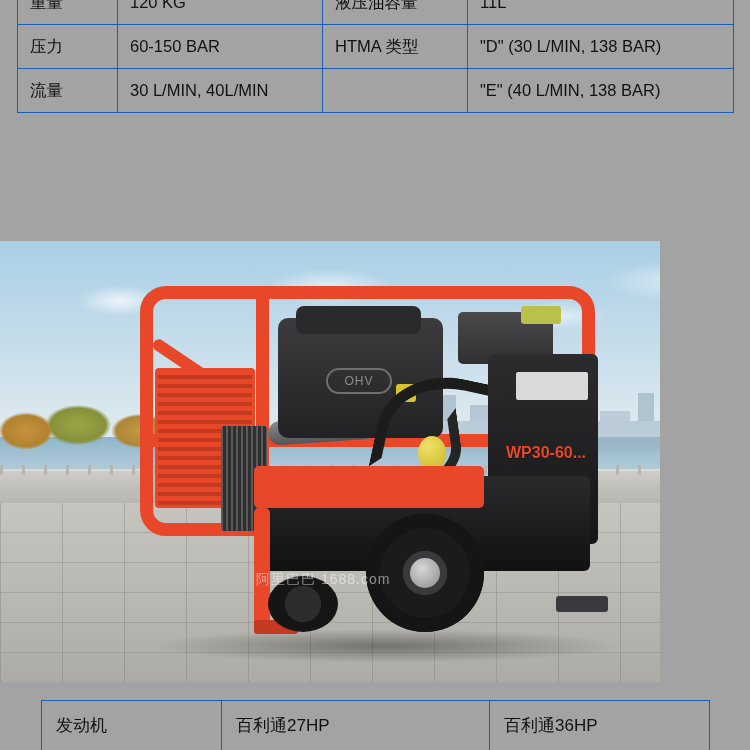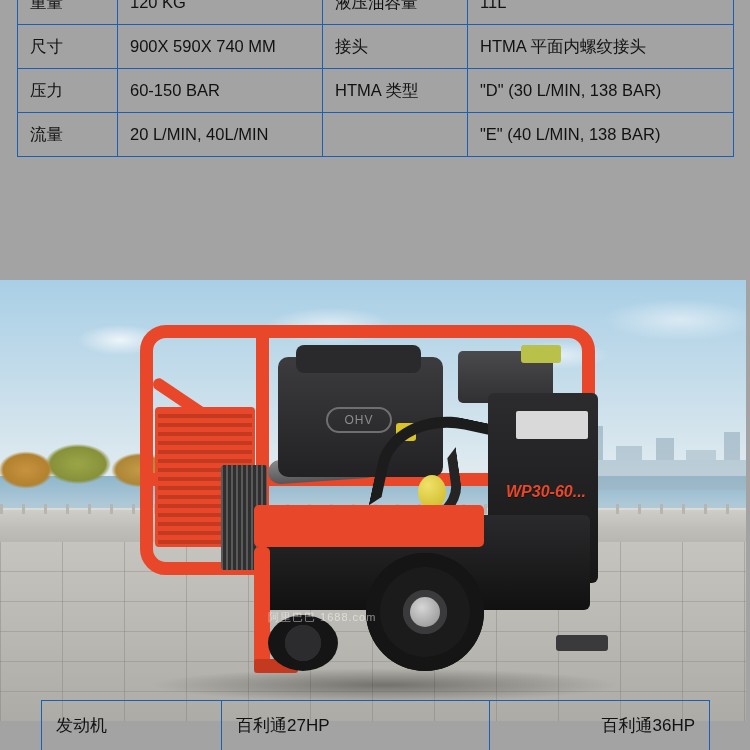--- a/index.html
+++ b/index.html
@@ -39,24 +39,23 @@
   }
   td.c1 { width: 100px; }
   td.c2 { width: 205px; }
   td.c3 { width: 145px; }
   td.c4 { width: 266px; }
 
   
   .photo {
     position: absolute;
     left: 0; top: 241px;
-    width: 746px; height: 441px;
+    width: 660px; height: 441px;
     overflow: hidden;
     background: linear-gradient(#bcd9ea 0%, #cfe4ef 38%, #dfe9ee 52%, #d6d6d4 53%, #c9c9c7 100%);
-    margin-top: 39px;
   }
   
   .sky {
     position: absolute; left: 0; top: 0; width: 750px; height: 215px;
     background: linear-gradient(#a9cfe6 0%, #c4dcea 45%, #dde9ef 85%, #e6eef2 100%);
   }
   .clouds {
     position: absolute; left: 0; top: 20px; width: 750px; height: 120px;
     background:
       radial-gradient(60px 22px at 120px 40px, rgba(255,255,255,.75), rgba(255,255,255,0) 70%),
@@ -103,22 +102,22 @@
     background:
       repeating-linear-gradient(90deg, rgba(120,118,112,.35) 0 1px, rgba(0,0,0,0) 1px 62px),
       repeating-linear-gradient(0deg, rgba(120,118,112,.3) 0 1px, rgba(0,0,0,0) 1px 30px),
       linear-gradient(#c6c4be 0%, #b9b7b1 55%, #adaba5 100%);
   }
   .shadow {
     position: absolute; left: 150px; top: 388px; width: 470px; height: 34px;
     background: radial-gradient(ellipse at center, rgba(40,38,35,.45), rgba(40,38,35,0) 70%);
   }
   .watermark {
-    position: absolute; left: 268px; top: 330px;
-    font-size: 11px; color: rgba(255,255,255,.5);
+    position: absolute; left: 256px; top: 330px;
+    font-size: 14px; color: rgba(255,255,255,.5);
     letter-spacing: 1px;
   }
 
   
   .machine { position: absolute; left: 128px; top: 35px; width: 500px; height: 390px; }
   .frame-outer {
     position: absolute; left: 12px; top: 10px; width: 455px; height: 250px;
     border: 13px solid #e8472a;
     border-radius: 26px;
     background: rgba(0,0,0,0);
@@ -176,21 +175,21 @@
     position: absolute; left: 360px; top: 78px; width: 110px; height: 190px;
     background: linear-gradient(#2c2c2e, #161617);
     border-radius: 6px;
   }
   .tank-plate {
     position: absolute; left: 388px; top: 96px; width: 72px; height: 28px;
     background: #d9d9d9; border-radius: 2px;
   }
   .tank-label {
     position: absolute; left: 378px; top: 168px;
-    color: #e8472a; font-size: 16px; font-weight: bold; font-style: italic;
+    color: #e8472a; font-size: 16px; font-weight: bold; 
     text-shadow: 0 1px 0 rgba(0,0,0,.5);
   }
   .valve-box {
     position: absolute; left: 330px; top: 36px; width: 95px; height: 52px;
     background: linear-gradient(#4a4a4c, #303032);
     border-radius: 5px;
   }
   .valve-cap {
     position: absolute; left: 393px; top: 30px; width: 40px; height: 18px;
     background: #b9c14a; border-radius: 3px;
@@ -270,51 +269,45 @@
     border: 1px solid #1a5fb4;
     height: 50px;
     padding: 12px 14px;
     font-size: 17px;
     color: #111111;
     vertical-align: middle;
     white-space: nowrap;
   }
   td.b1 { width: 180px; }
   td.b2 { width: 268px; margin-top: 12px; }
-  td.b3 { width: 220px; text-align: right; }
+  td.b3 { width: 220px; }
 </style>
 </head>
 <body>
 
 <div class="page">
 
   <div class="spec-table-wrap">
     <table class="spec">
       <tbody>
         <tr>
           <td class="c1">重量</td>
           <td class="c2">120 KG</td>
           <td class="c3">液压油容量</td>
           <td class="c4">11L</td>
         </tr>
         <tr>
-          <td class="c1">尺寸</td>
-          <td class="c2">900X 590X 740 MM</td>
-          <td class="c3">接头</td>
-          <td class="c4">HTMA 平面内螺纹接头</td>
-        </tr>
-        <tr>
           <td class="c1">压力</td>
           <td class="c2">60-150 BAR</td>
           <td class="c3">HTMA 类型</td>
           <td class="c4">"D" (30 L/MIN, 138 BAR)</td>
         </tr>
         <tr>
           <td class="c1">流量</td>
-          <td class="c2">20 L/MIN, 40L/MIN</td>
+          <td class="c2">30 L/MIN, 40L/MIN</td>
           <td class="c3"></td>
           <td class="c4">"E" (40 L/MIN, 138 BAR)</td>
         </tr>
       </tbody>
     </table>
   </div>
 
   <div class="photo">
     <div class="sky"></div>
     <div class="clouds"></div>

